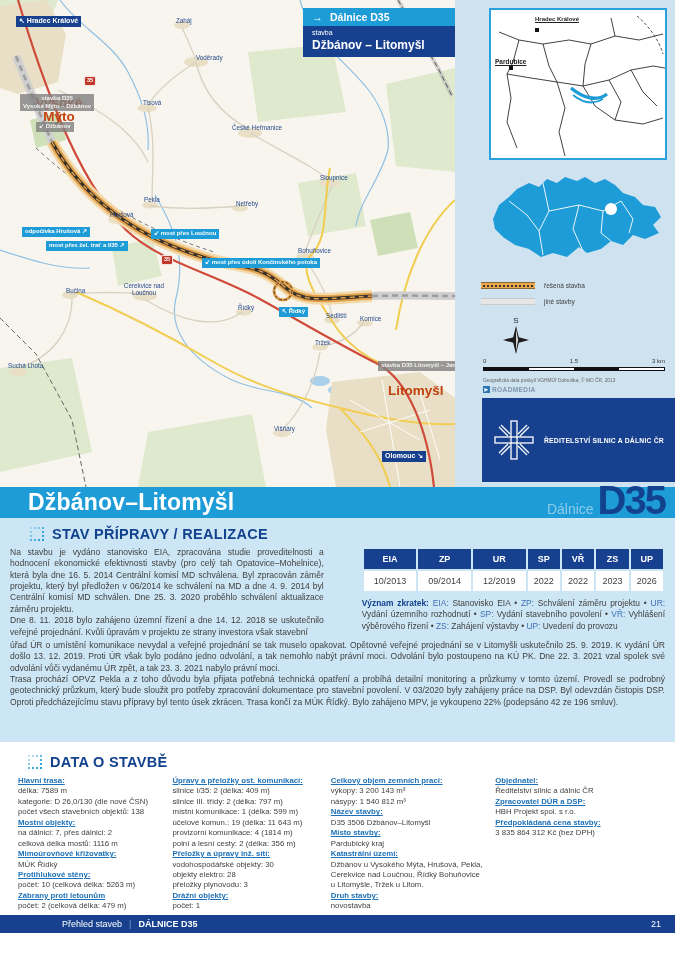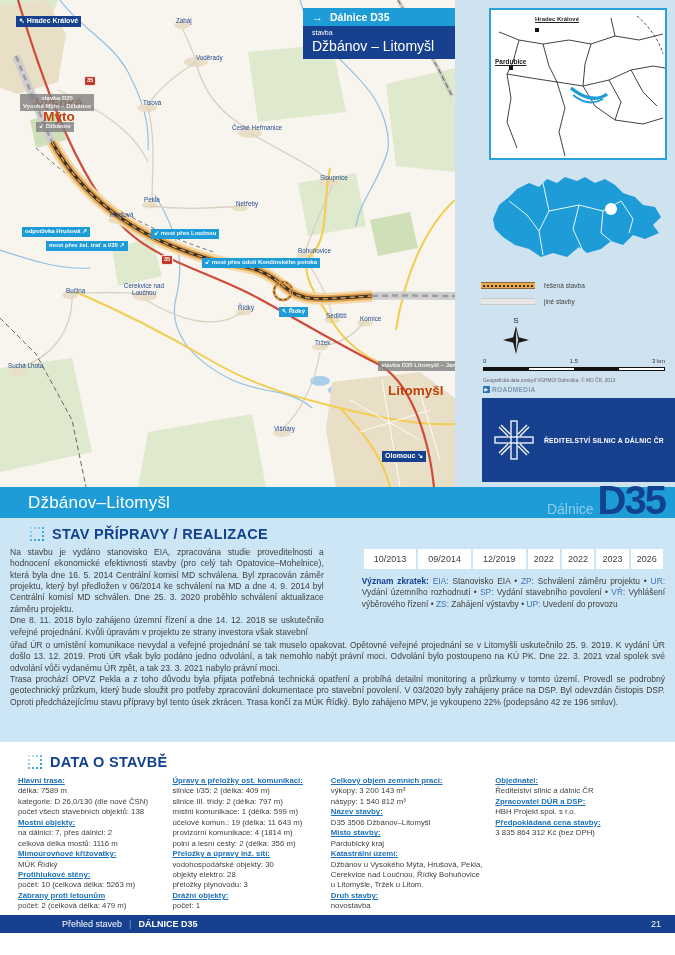--- a/index.html
+++ b/index.html
@@ -19,21 +19,21 @@
   .village { position: absolute; color: #274b8f; font-size: 6.3px; white-space: nowrap; }
   .village.wrap { white-space: normal; width: 52px; text-align: center; line-height: 1.1; }
   .town { position: absolute; color: #c2410c; font-weight: bold; font-size: 13.5px; text-align: center; line-height: 1.05; }
   .shield { position: absolute; background: #c0392b; color: #fff; font-size: 5.5px; font-weight: bold; padding: 0 2px; border-radius: 2px; border: 1px solid rgba(255,255,255,.85); line-height: 1.4; }
 
   .title-box { position: absolute; left: 303px; top: 8px; width: 152px; }
   .tb-top { background: #1e9cd8; color: #fff; font-size: 10.5px; font-weight: bold; padding: 3px 9px; display: flex; align-items: center; gap: 7px; }
   .tb-arrow { font-weight: normal; font-size: 11px; }
   .tb-bottom { background: #17418f; color: #fff; padding: 3px 9px 5px; }
   .tb-kind { font-size: 7px; }
-  .tb-section { font-size: 14px; font-weight: normal; margin-top: 2px; }
+  .tb-section { font-size: 12px; font-weight: bold; margin-top: 2px; }
 
   
   .right-panel { position: absolute; left: 455px; top: 0; width: 220px; height: 487px; background: #cfe2f0; }
   .inset-map { position: absolute; left: 34px; top: 8px; width: 178px; height: 152px; background: #fff; border: 2px solid #2aa3dc; overflow: hidden; }
   .inset-label { position: absolute; color: #222; font-weight: bold; text-decoration: underline; font-size: 6px; }
   .cz-map { position: absolute; left: 28px; top: 170px; width: 182px; height: 102px; }
   .legend { position: absolute; left: 26px; top: 282px; width: 180px; }
   .leg-row { display: flex; align-items: center; margin-bottom: 9px; }
   .leg-sample { width: 54px; height: 7px; margin-right: 9px; position: relative; }
   .leg-orange { background: #eaa94e; border-top: 1.5px solid #8a6a33; border-bottom: 1.5px solid #8a6a33; }
@@ -48,21 +48,21 @@
   .scalebar-bar { height: 4px; border: 1px solid #111; display: flex; background: #fff; }
   .sb-seg { flex: 1; } .sb-b { background: #111; } .sb-w { background: #fff; }
   .credit { position: absolute; left: 28px; top: 378px; font-size: 4.8px; color: #666; white-space: nowrap; }
   .roadmedia { position: absolute; left: 28px; top: 386px; display: flex; align-items: center; font-size: 6.5px; font-weight: bold; color: #7d97ad; letter-spacing: .4px; }
   .rm-icon { width: 7px; height: 7px; background: #2d74b5; color: #fff; font-size: 4.5px; display: flex; align-items: center; justify-content: center; margin-right: 2px; }
   .rsd-box { position: absolute; left: 27px; top: 398px; width: 193px; height: 84px; background: #17418f; display: flex; align-items: center; padding: 0 10px; gap: 8px; }
   .rsd-text { color: #fff; font-size: 6.8px; font-weight: bold; letter-spacing: .2px; }
 
   
   .main-header { position: absolute; left: 0; top: 487px; width: 675px; height: 31px; background: #1e9cd8; }
-  .mh-title { position: absolute; left: 28px; top: 0; line-height: 31px; color: #fff; font-size: 17px; font-weight: normal; letter-spacing: .2px; }
+  .mh-title { position: absolute; left: 28px; top: 0; line-height: 31px; color: #fff; font-size: 23px; font-weight: bold; letter-spacing: .2px; }
   .mh-road { position: absolute; right: 10px; bottom: 1px; display: flex; align-items: baseline; }
   .mh-prefix { color: #8ecbea; font-size: 14px; margin-right: 4px; }
   .mh-number { color: #12418e; font-size: 40px; font-weight: bold; letter-spacing: -2px; line-height: 29px; }
 
   
   .stav-section { position: absolute; left: 0; top: 518px; width: 675px; height: 224px; background: #cde6f5; padding: 8px 10px 0 10px; }
   .sec-heading { display: flex; align-items: center; margin-left: 20px; margin-bottom: 5px; }
   .sec-heading .txt { color: #12418e; font-size: 14.5px; font-weight: bold; letter-spacing: .3px; }
   .dot-icon { margin-right: 7px; flex: 0 0 auto; }
   .stav-cols { display: flex; gap: 28px; }
@@ -383,20 +383,29 @@
       <span class="txt">STAV PŘÍPRAVY / REALIZACE</span>
     </div>
     <div class="stav-cols">
       <div class="stav-left">
         <p>Na stavbu je vydáno stanovisko EIA, zpracována studie proveditelnosti a hodnocení ekonomické efektivnosti stavby (pro celý tah Opatovice–Mohelnice), která byla dne 16. 5. 2014 Centrální komisí MD schválena. Byl zpracován záměr projektu, který byl předložen v 06/2014 ke schválení na MD a dne 4. 9. 2014 byl Centrální komisí MD schválen. Dne 25. 3. 2020 proběhlo schválení aktualizace záměru projektu.</p>
         <p>Dne 8. 11. 2018 bylo zahájeno územní řízení a dne 14. 12. 2018 se uskutečnilo veřejné projednání. Kvůli úpravám v projektu ze strany investora však stavební</p>
       </div>
       <div class="stav-right">
         <table class="milestones">
           <tbody>
+              <tr>
+            <th>EIA</th>
+            <th>ZP</th>
+            <th>UR</th>
+            <th>SP</th>
+            <th>VŘ</th>
+            <th>ZS</th>
+            <th>UP</th>
+          </tr>
           <tr>
             <td>10/2013</td>
             <td>09/2014</td>
             <td>12/2019</td>
             <td>2022</td>
             <td>2022</td>
             <td>2023</td>
             <td>2026</td>
           </tr>
         </tbody>

